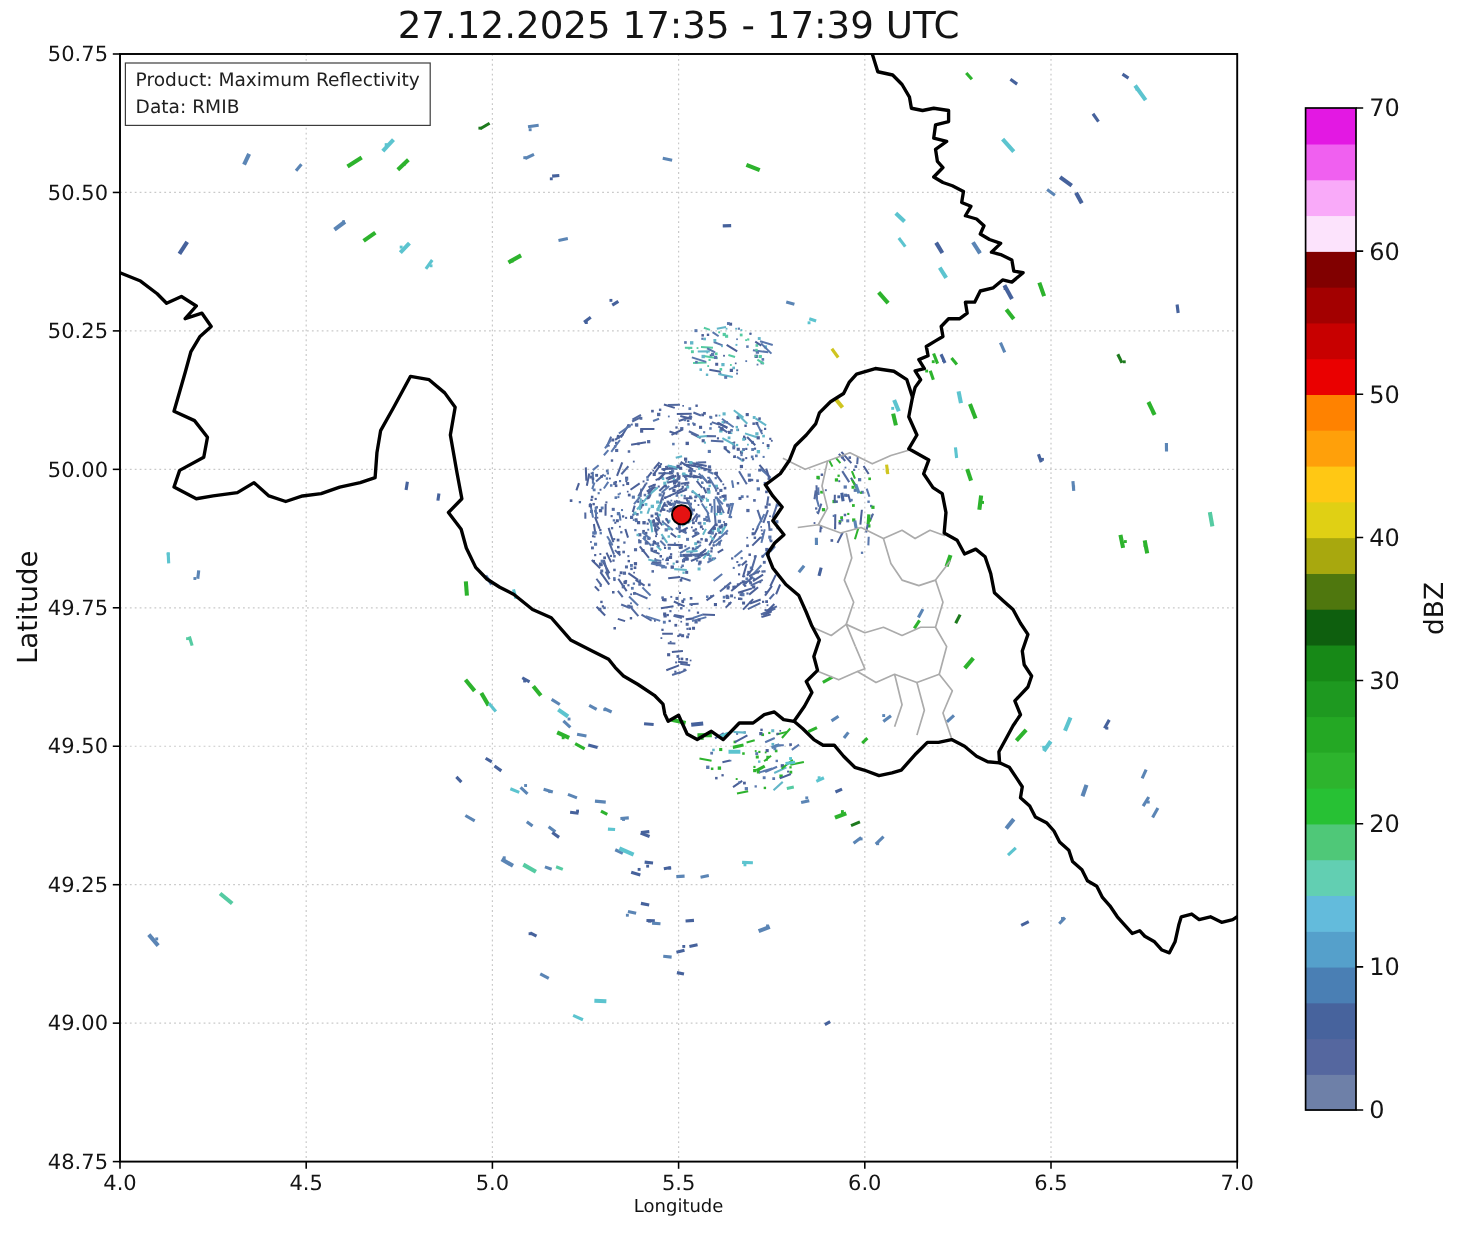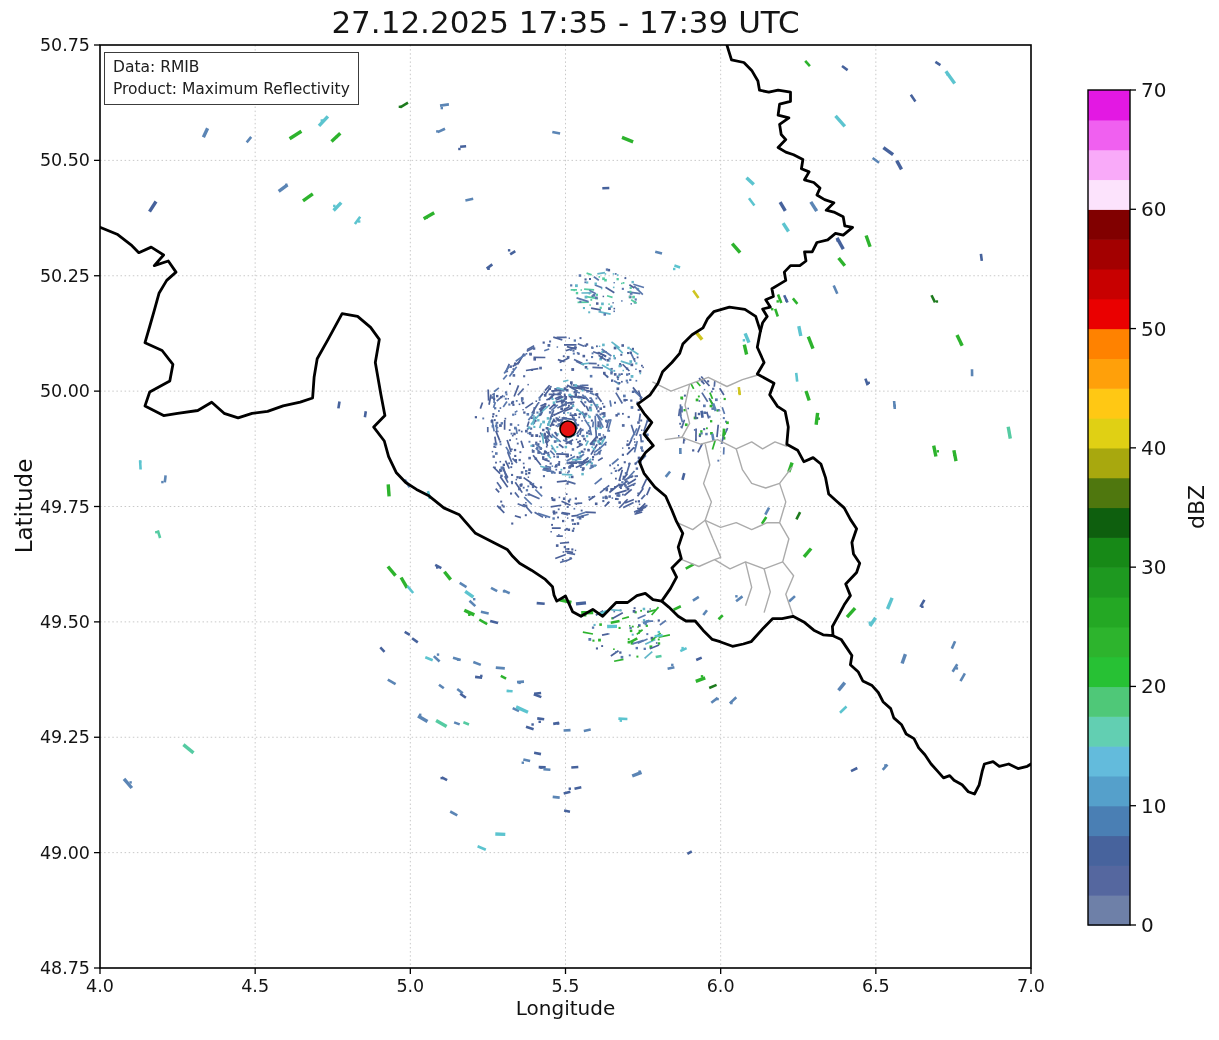--- a/index.html
+++ b/index.html
@@ -3,21 +3,21 @@
 <meta charset="utf-8">
 <style>
   html,body{margin:0;padding:0;background:#ffffff;}
   #figure{position:relative;width:1219px;height:1040px;background:#ffffff;
           font-family:"DejaVu Sans", sans-serif;color:#111;overflow:hidden;}
   #plot{position:absolute;left:0;top:0;}
   .ovl{position:absolute;white-space:nowrap;}
   #title{left:100px;top:4px;width:931px;text-align:center;font-size:31px;color:#141414;}
   #infobox{left:104px;top:52px;background:#ffffff;border:1.5px solid #3c3c3c;
            padding:3px 8px 4px 8px;font-size:15.5px;line-height:1.42;color:#202020;}
-  #xlabel{left:100px;top:996px;width:931px;text-align:center;font-size:20px;}
+  #xlabel{left:100px;top:996px;width:931px;text-align:center;font-size:15px;}
   #ylabel{left:24px;top:506px;transform:translate(-50%,-50%) rotate(-90deg);font-size:23px;}
   #cbarlabel{left:1196px;top:507px;transform:translate(-50%,-50%) rotate(-90deg);font-size:22px;}
 </style>
 </head>
 <body>
 
 <div id="figure">
   <svg id="plot" width="1219" height="1040">
       <defs>
         <clipPath id="mapclip">
@@ -1611,19 +1611,19 @@
         <text x="1141" y="693.4285714285714" text-anchor="start">20</text>
         <text x="1141" y="574.1428571428571" text-anchor="start">30</text>
         <text x="1141" y="454.85714285714283" text-anchor="start">40</text>
         <text x="1141" y="335.57142857142856" text-anchor="start">50</text>
         <text x="1141" y="216.28571428571433" text-anchor="start">60</text>
         <text x="1141" y="97" text-anchor="start">70</text>
       </g>
     </svg>
   <div class="ovl" id="title">27.12.2025 17:35 - 17:39 UTC</div>
   <div class="ovl" id="infobox">
+    <div>Product: Maximum Reflectivity</div>
     <div>Data: RMIB</div>
-    <div>Product: Maximum Reflectivity</div>
   </div>
   <div class="ovl" id="xlabel">Longitude</div>
   <div class="ovl" id="ylabel">Latitude</div>
   <div class="ovl" id="cbarlabel">dBZ</div>
 </div>
 
 </body></html>

